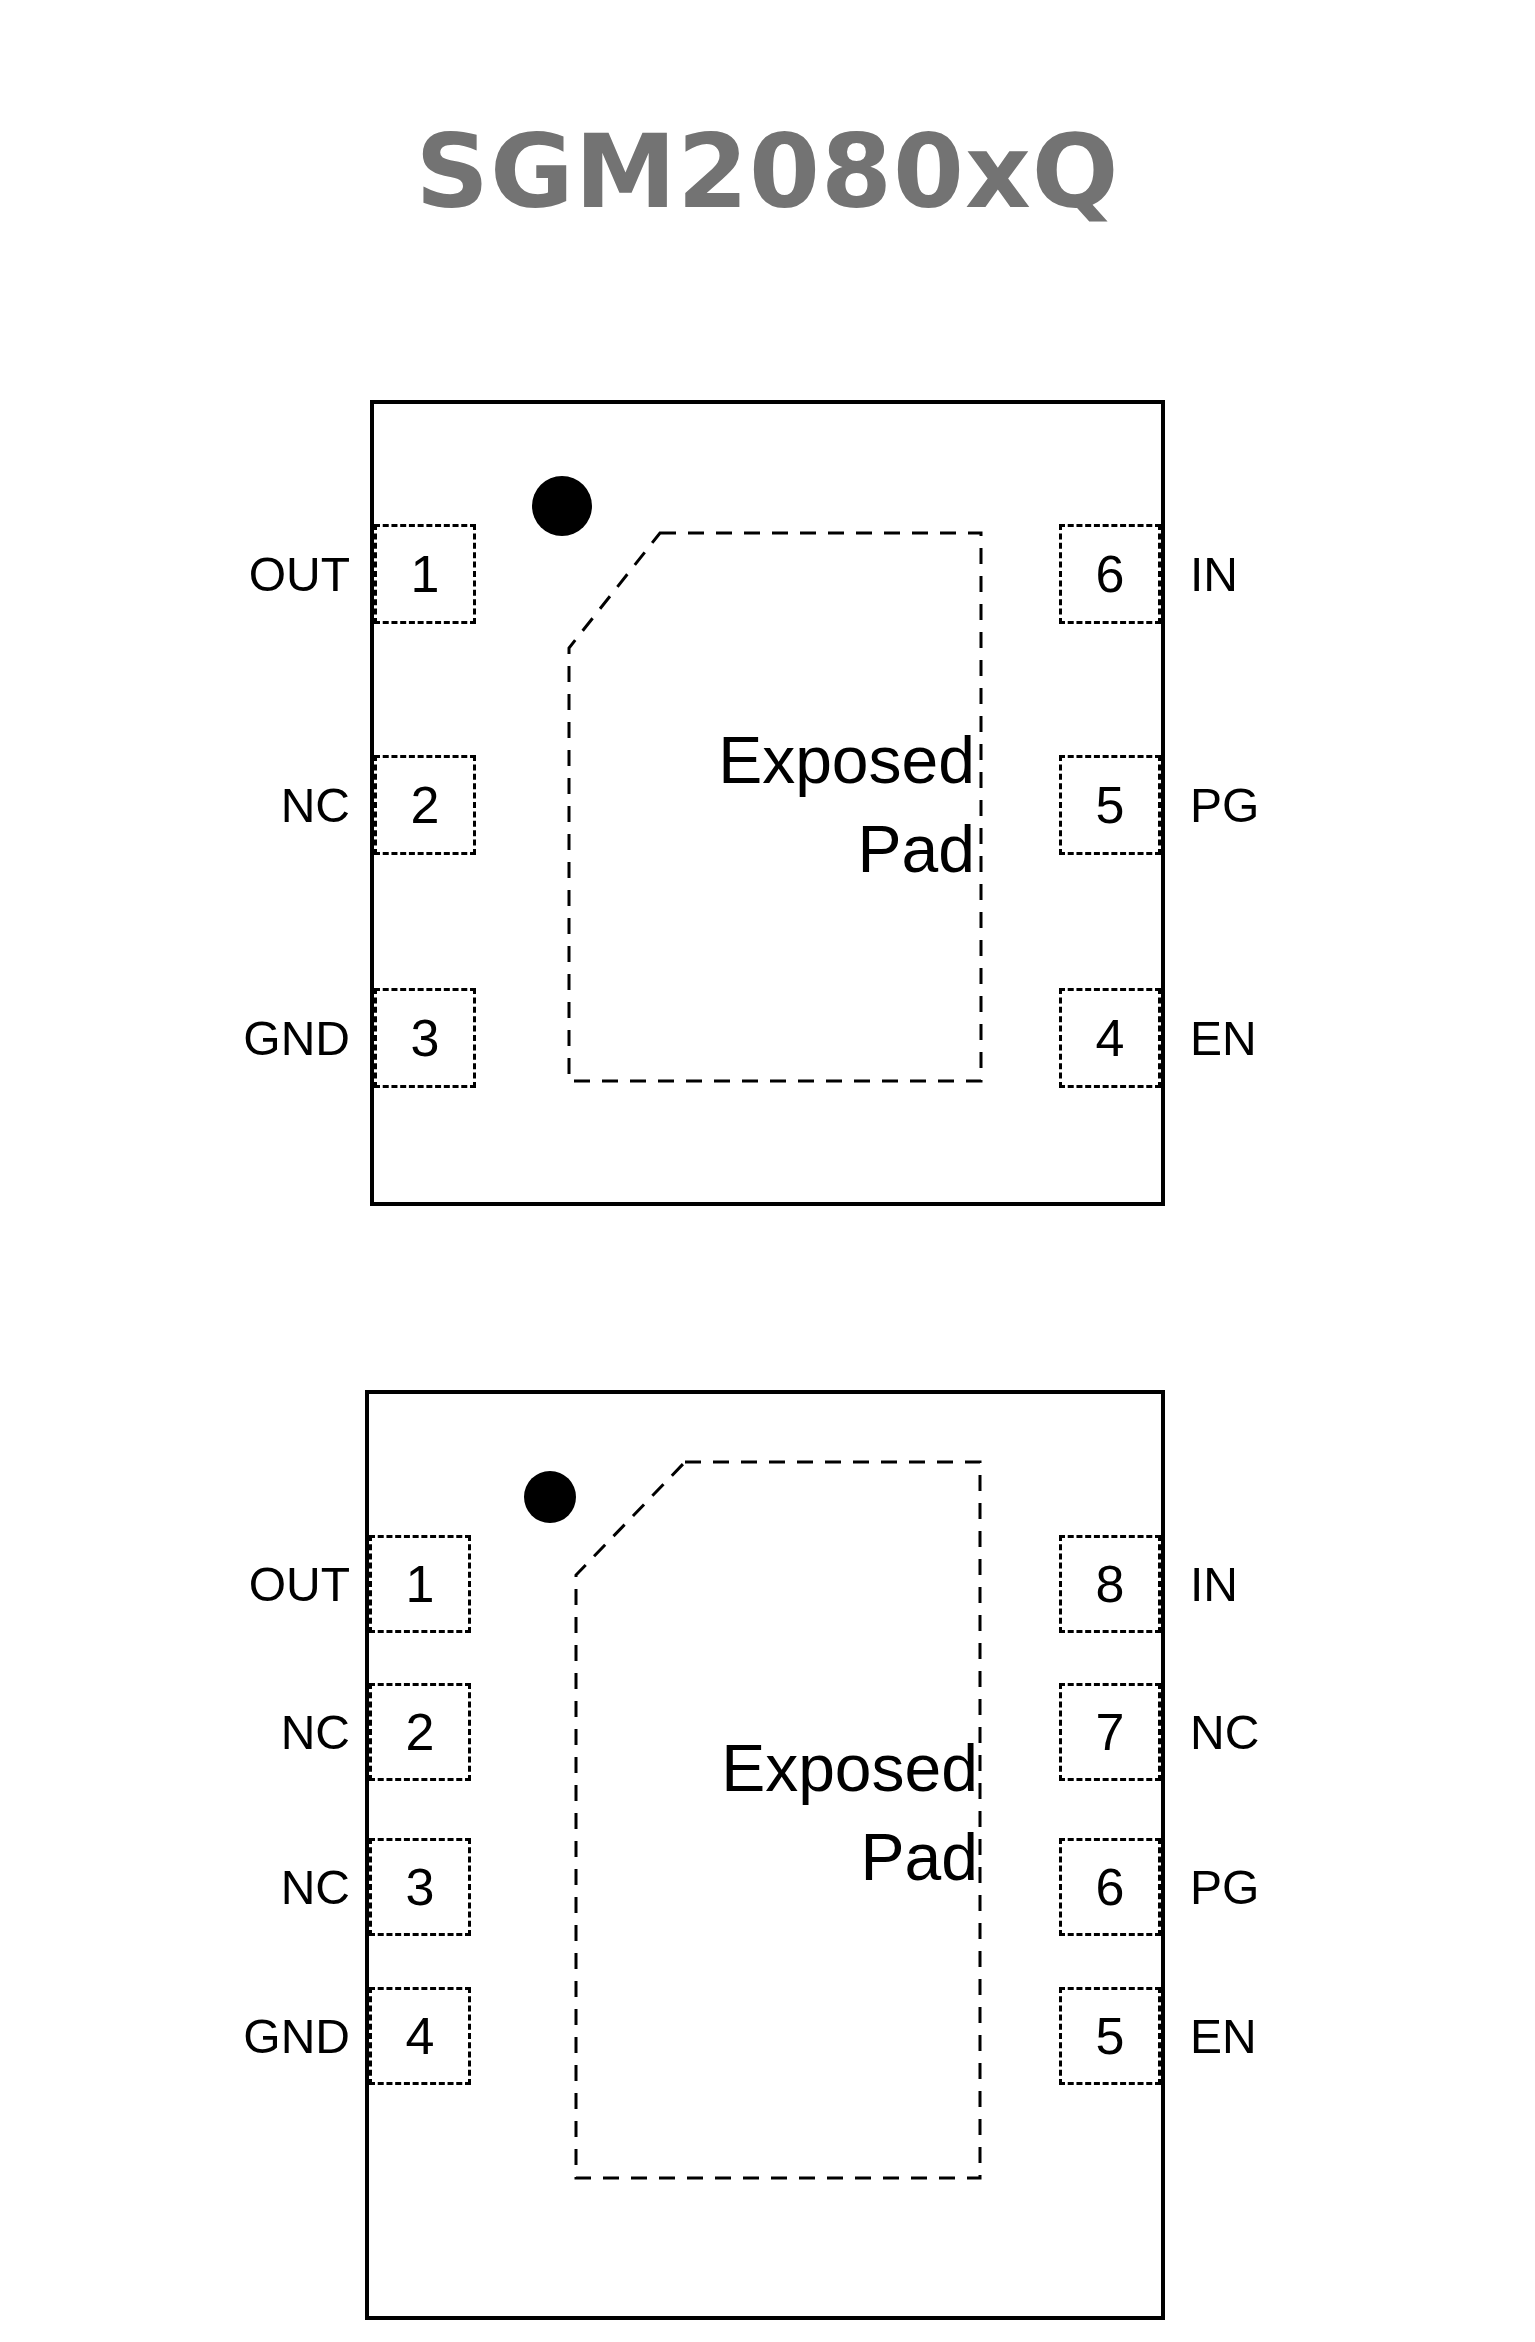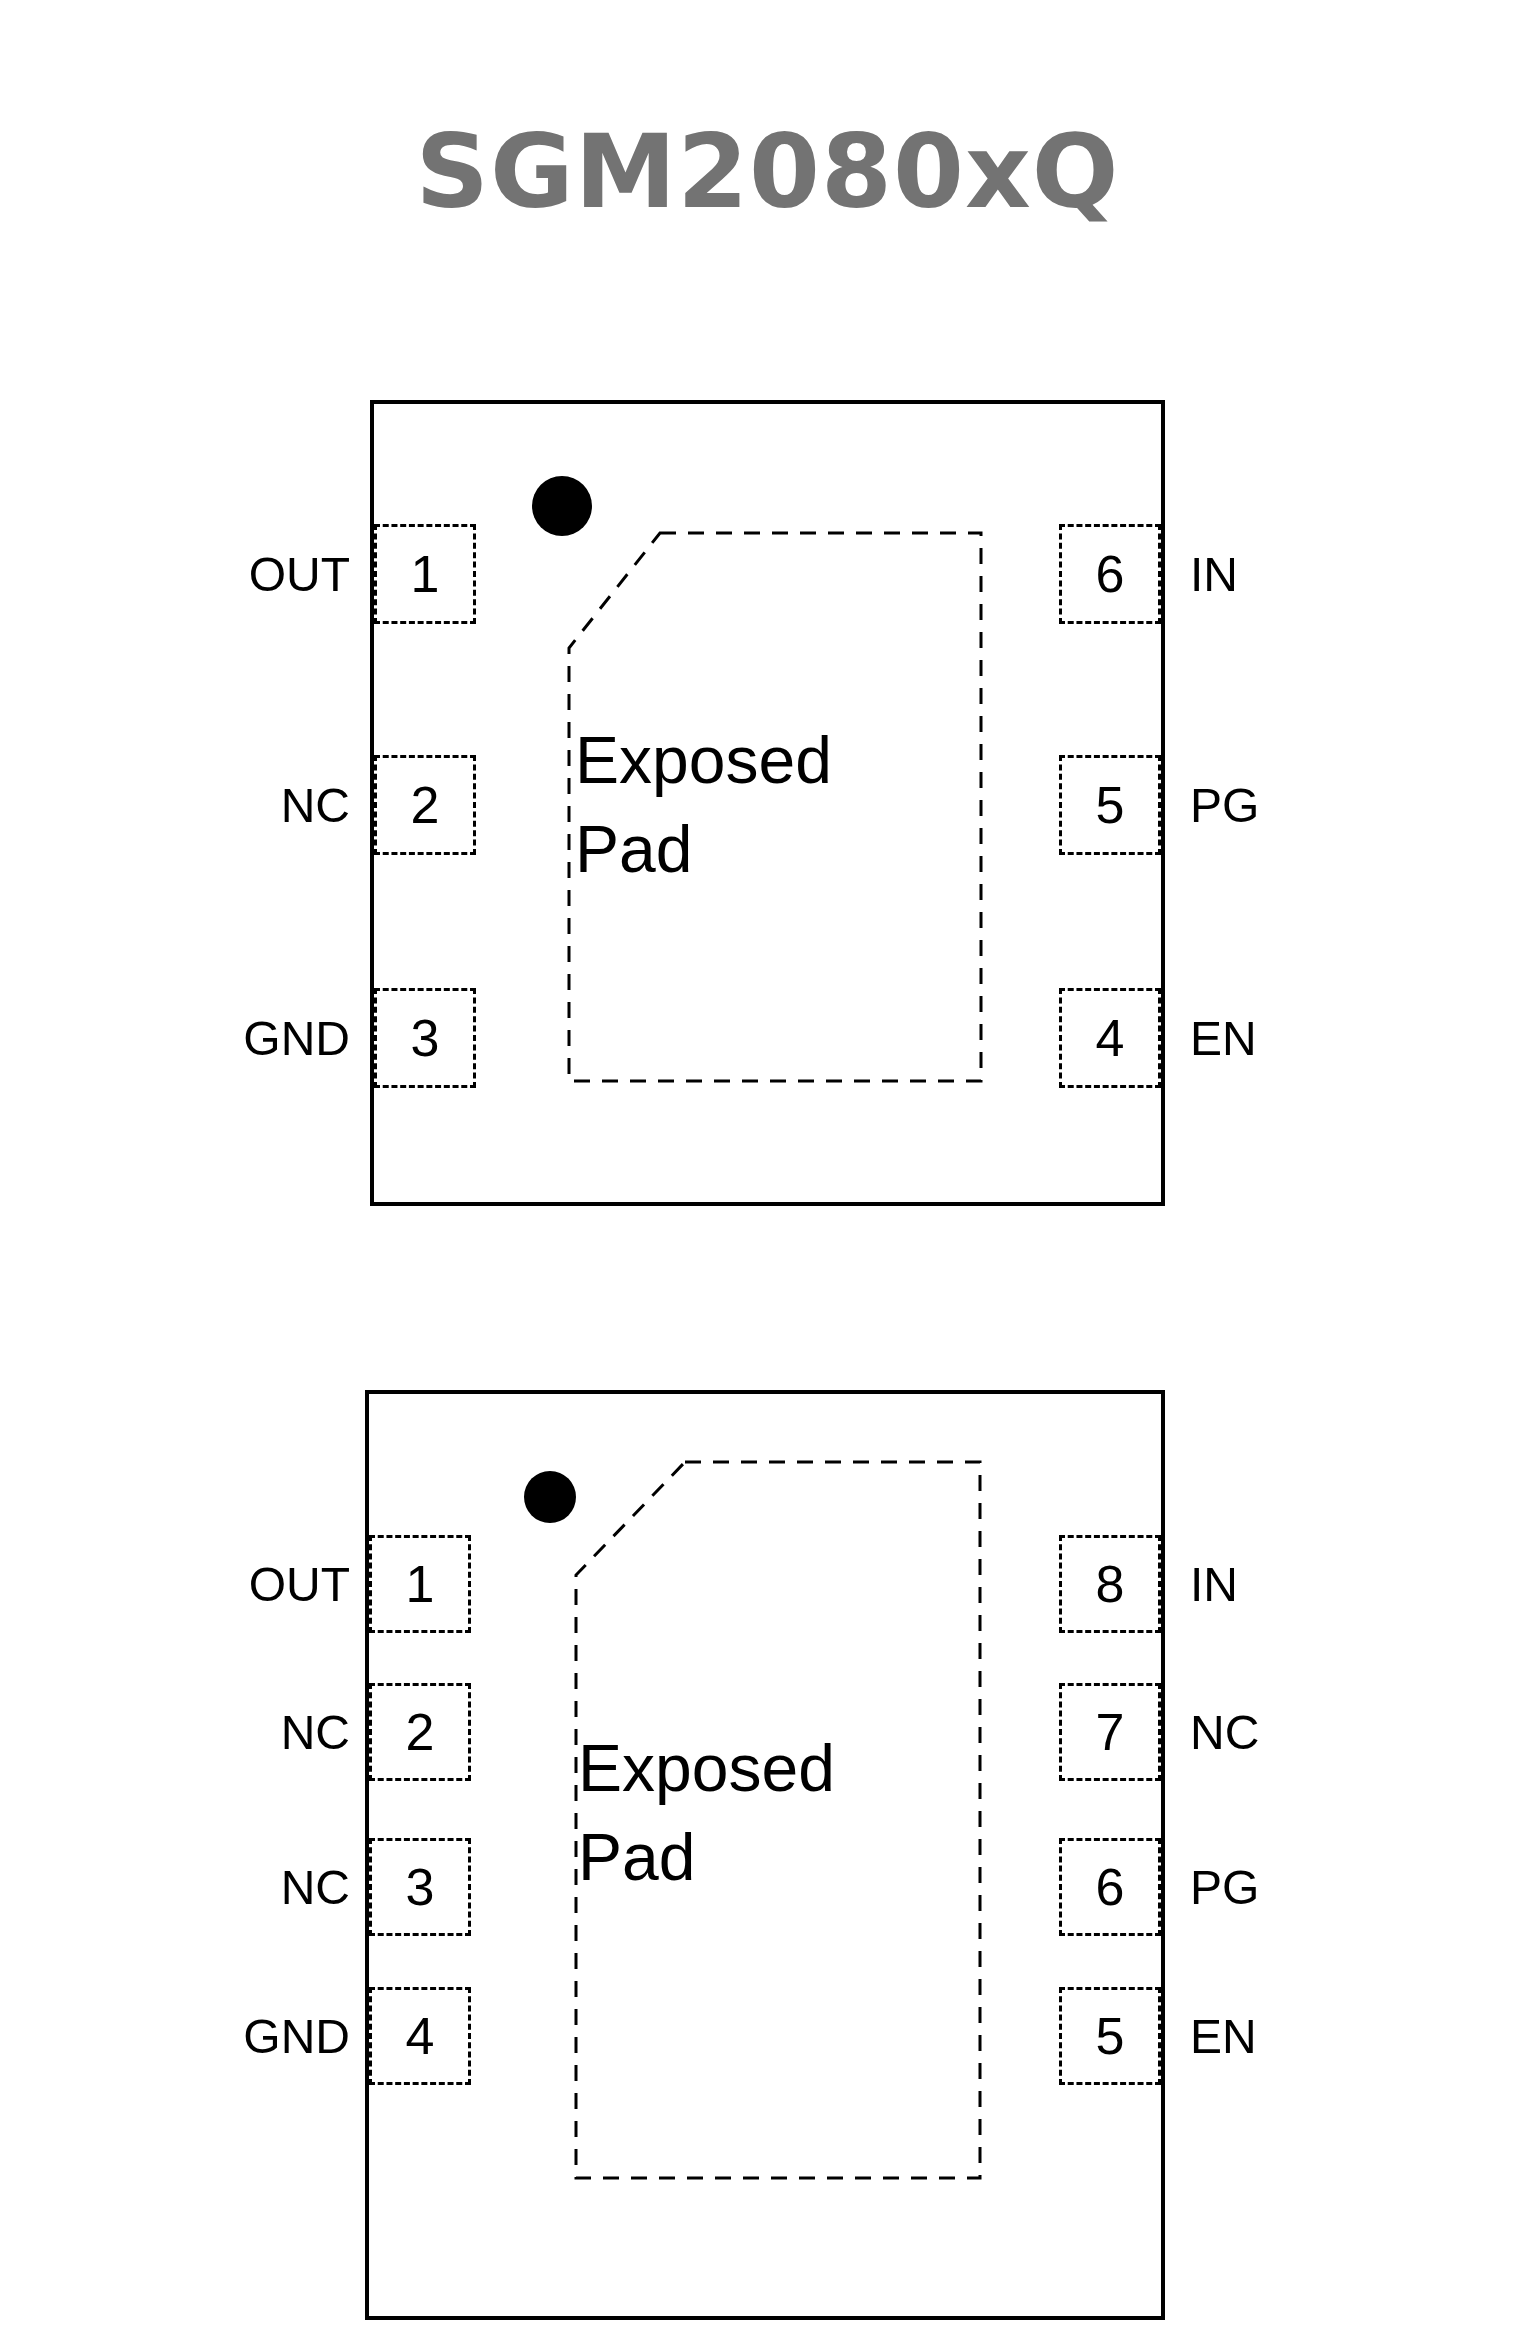--- a/index.html
+++ b/index.html
@@ -58,21 +58,21 @@
   .dot {
     position: absolute;
     background: #000000;
     border-radius: 50%;
   }
   .ep-svg {
     position: absolute;
   }
   .eptext {
     position: absolute;
-    text-align: left;
+    text-align: right;
     font-size: 66px;
     line-height: 1.35;
     color: #000000;
   }
   .eptext span { display: block; }
 </style>
 </head>
 <body>
 
 <div class="page">

